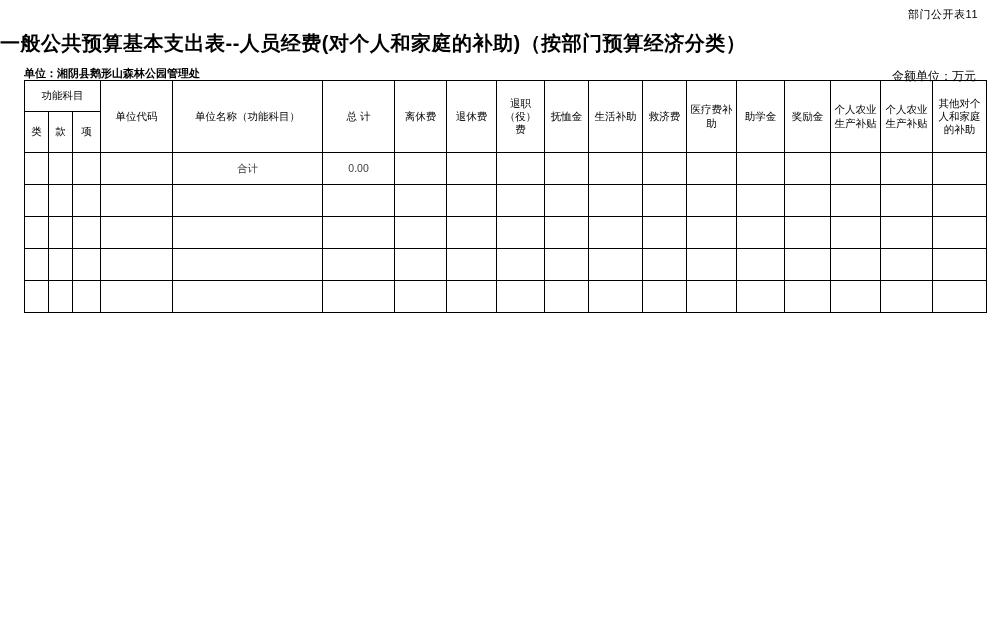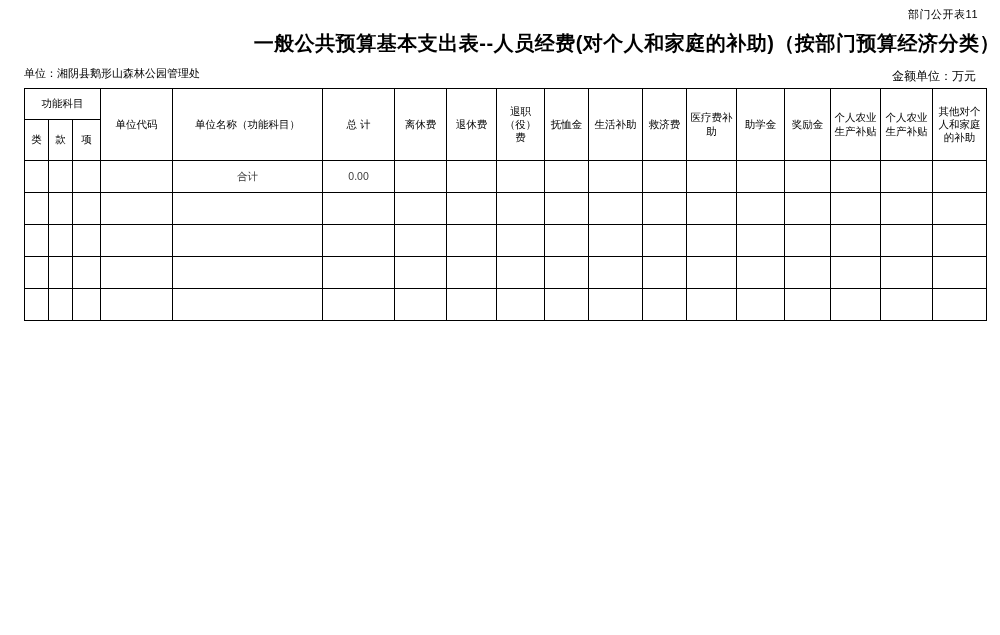--- a/index.html
+++ b/index.html
@@ -26,48 +26,48 @@
     right: 22px;
     font-size: 11px;
     color: #000;
     letter-spacing: 0.5px;
   }
   .title {
     position: absolute;
     top: 30px;
     left: 0;
     width: 1000px;
-    text-align: right;
+    text-align: left;
     font-size: 20px;
     font-weight: bold;
     letter-spacing: 0.5px;
   }
   .meta-row {
     position: absolute;
     top: 66px;
     left: 24px;
     width: 952px;
     height: 16px;
   }
   .unit-left {
     position: absolute;
     left: 0;
     top: 0;
     font-size: 11px;
-    font-weight: normal;
+    font-weight: bold;
   }
   .unit-right {
     position: absolute;
     right: 0;
     top: 2px;
     font-size: 12px;
   }
   table.main {
     position: absolute;
-    top: 88px;
+    top: 80px;
     left: 24px;
     border-collapse: collapse;
     table-layout: fixed;
     width: 952px;
   }
   table.main td, table.main th {
     border: 1px solid #000000;
     font-size: 10.5px;
     font-weight: normal;
     padding: 2px 3px;

